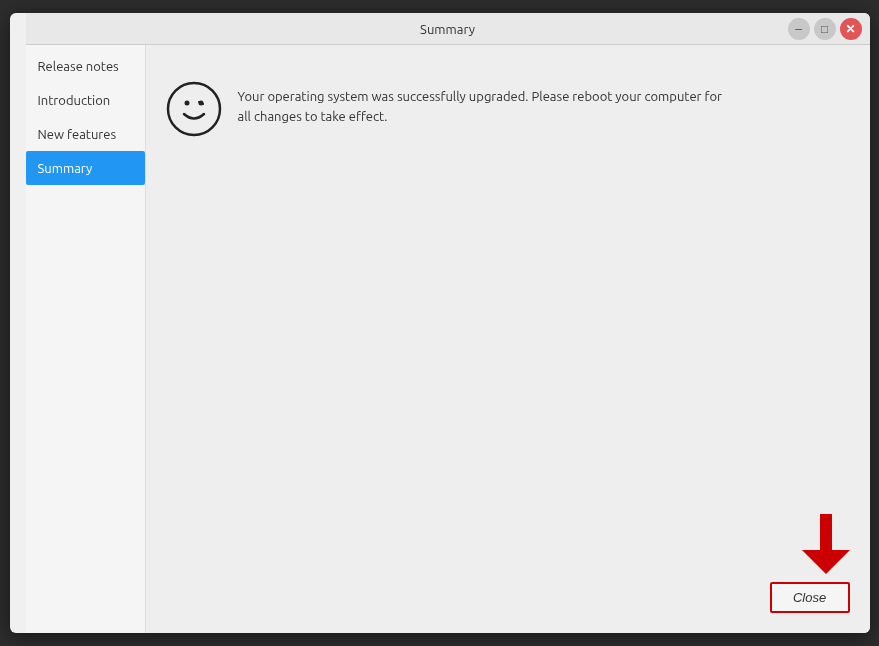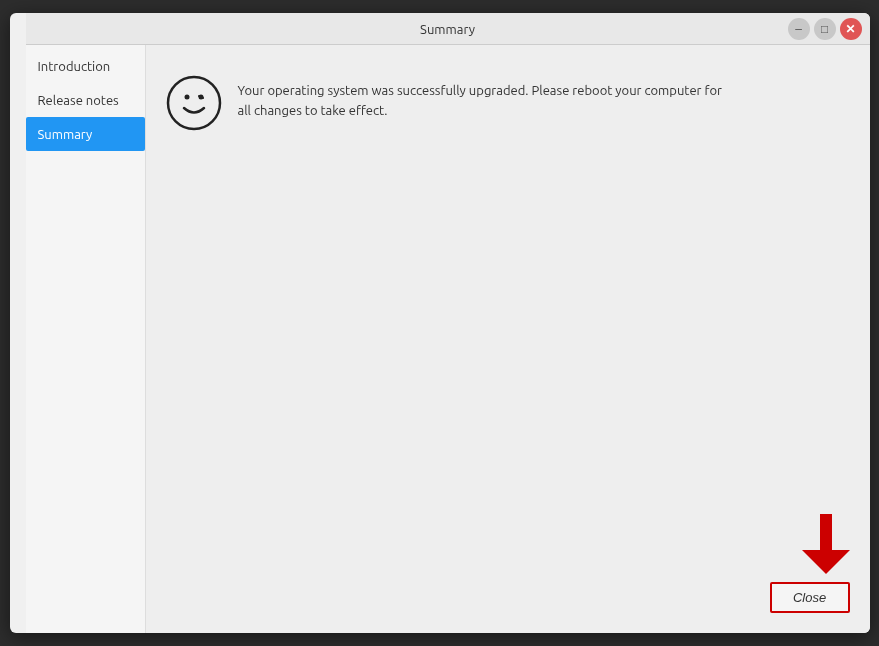--- a/index.html
+++ b/index.html
@@ -105,21 +105,21 @@
       padding: 20px;
       display: flex;
       flex-direction: column;
       position: relative;
     }
 
     .message-area {
       display: flex;
       align-items: flex-start;
       gap: 16px;
-      margin-top: 10px;
+      margin-top: 16px;
     }
 
     .smiley-icon {
       width: 56px;
       height: 56px;
       flex-shrink: 0;
     }
 
     .message-text {
       font-size: 13px;
@@ -175,24 +175,27 @@
       <button class="titlebar-btn close-btn">
         <span>✕</span>
       </button>
     </div>
   </div>
 
   <div class="content">
 
     <div class="sidebar">
       <div class="sidebar-item">
+        <span>Release notes</span>
+      </div>
+      <div class="sidebar-item">
         <span>Introduction</span>
       </div>
       <div class="sidebar-item">
-        <span>Release notes</span>
+        <span>New features</span>
       </div>
       <div class="sidebar-item active">
         <span>Summary</span>
       </div>
     </div>
 
     <div class="main-content">
 
       <div class="message-area">
 

